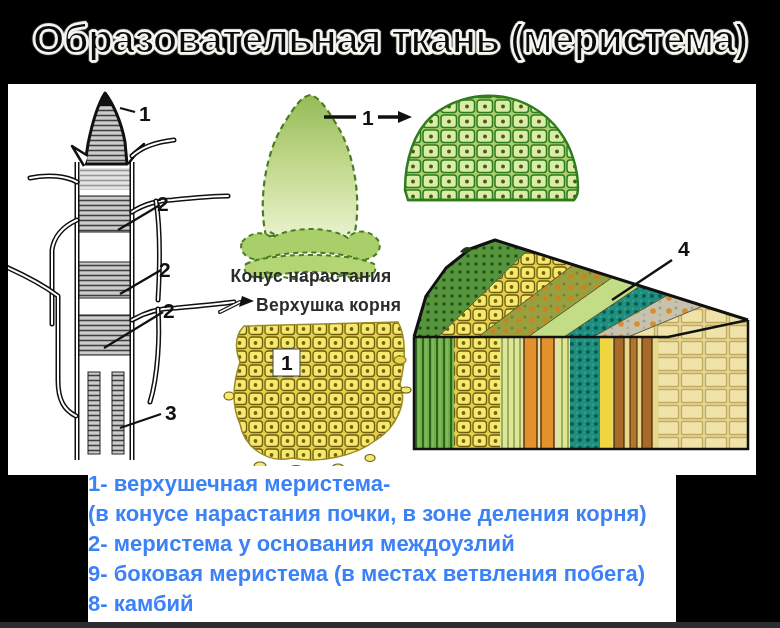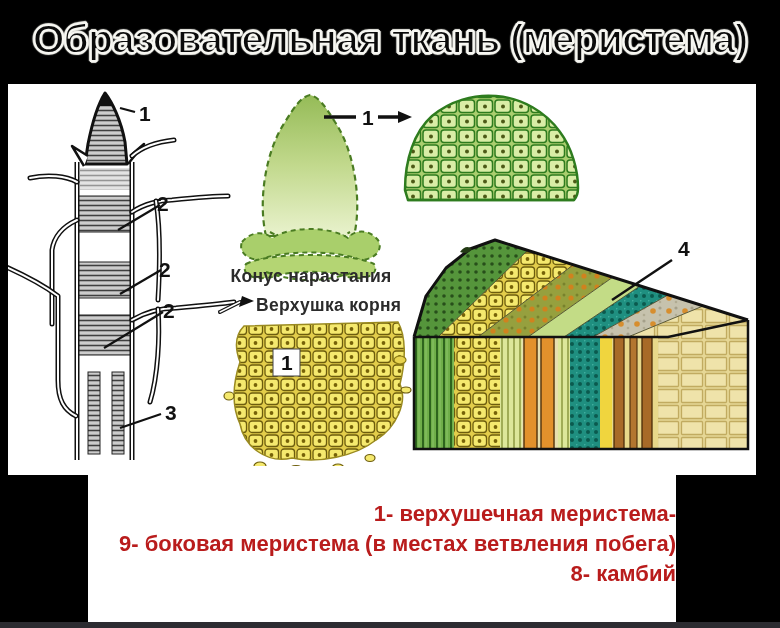--- a/index.html
+++ b/index.html
@@ -13,21 +13,21 @@
     -webkit-text-stroke:2px #f7f7f2;
     text-shadow:-2px 0 1px #f2f2ec,2px 0 1px #f2f2ec,0 -2px 1px #f2f2ec,0 2px 1px #f2f2ec;
     white-space:nowrap;
   }
   .panel-main{
     position:absolute;left:8px;top:84px;width:748px;height:391px;background:#fff;
   }
   .panel-legend{
     position:absolute;left:88px;top:466px;width:588px;height:156px;background:#fff;
     display:flex;flex-direction:column;justify-content:center;
-    text-align:right;font-weight:bold;font-size:22px;line-height:30px;color:#b91c1c;
+    text-align:left;font-weight:bold;font-size:22px;line-height:30px;color:#3b82f6;
   }
   .bottom-strip{
     position:absolute;left:0;bottom:0;width:100%;height:6px;background:#2c2c31;
   }
   svg text{font-family:"Liberation Sans",sans-serif;}
   .marker{font-size:21px;font-weight:bold;fill:#111;}
   .caption{font-size:17.5px;font-weight:bold;fill:#2b2b2b;letter-spacing:.3px;}
 </style>
 </head>
 <body>
@@ -236,18 +236,20 @@
         <ellipse cx="392" cy="276" rx="6" ry="4" fill="#e8d34f" stroke="#8a7a14" stroke-width="1.2"></ellipse>
 
         <line x1="664" y1="176" x2="604" y2="216" stroke="#111" stroke-width="2.5"></line>
         <text class="marker" x="670" y="172">4</text>
       </g>
     </svg>
   </div>
 
   <div class="panel-legend">
     <div>1- верхушечная меристема-</div>
+    <div>(в конусе нарастания почки, в зоне деления корня)</div>
+    <div>2- меристема у основания междоузлий</div>
     <div>9- боковая меристема (в местах ветвления побега)</div>
     <div>8- камбий</div>
   </div>
 
   <div class="bottom-strip"></div>
 </div>
 
 </body></html>

